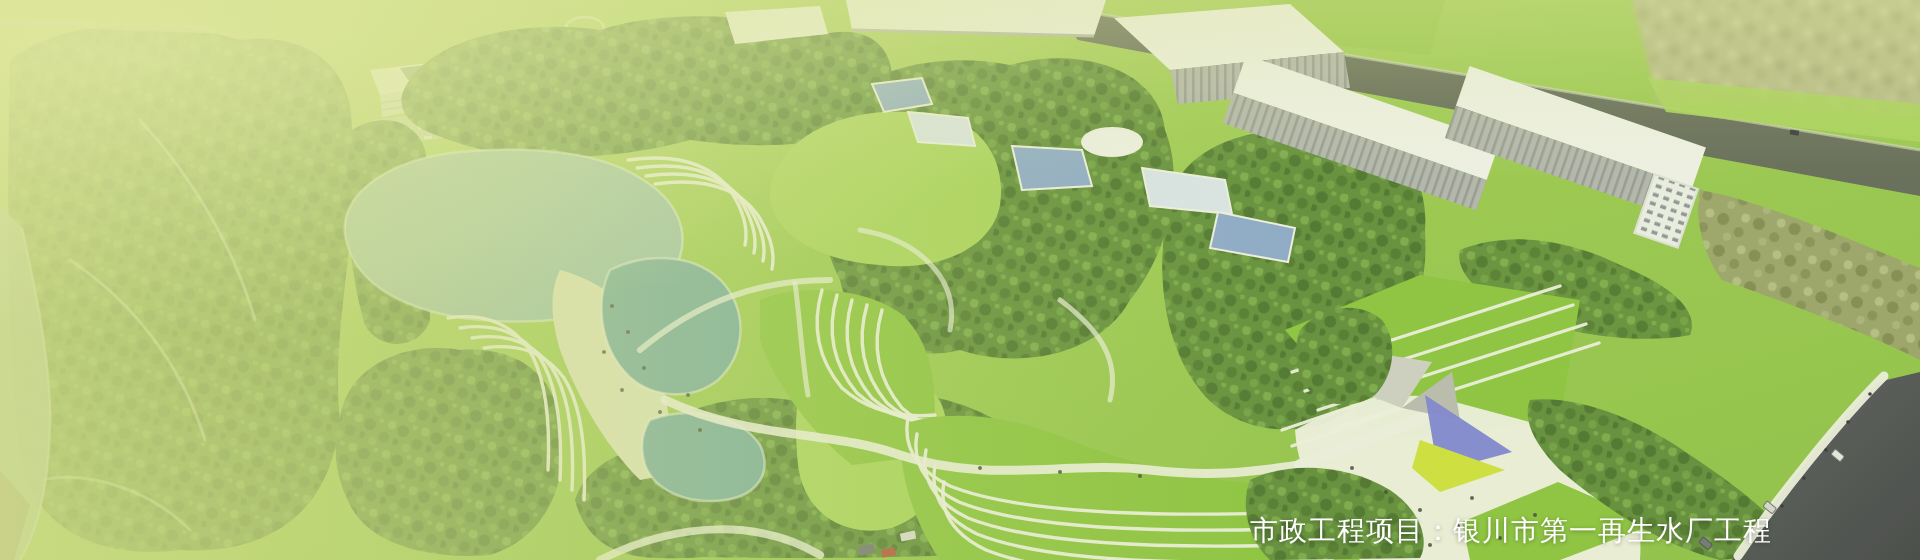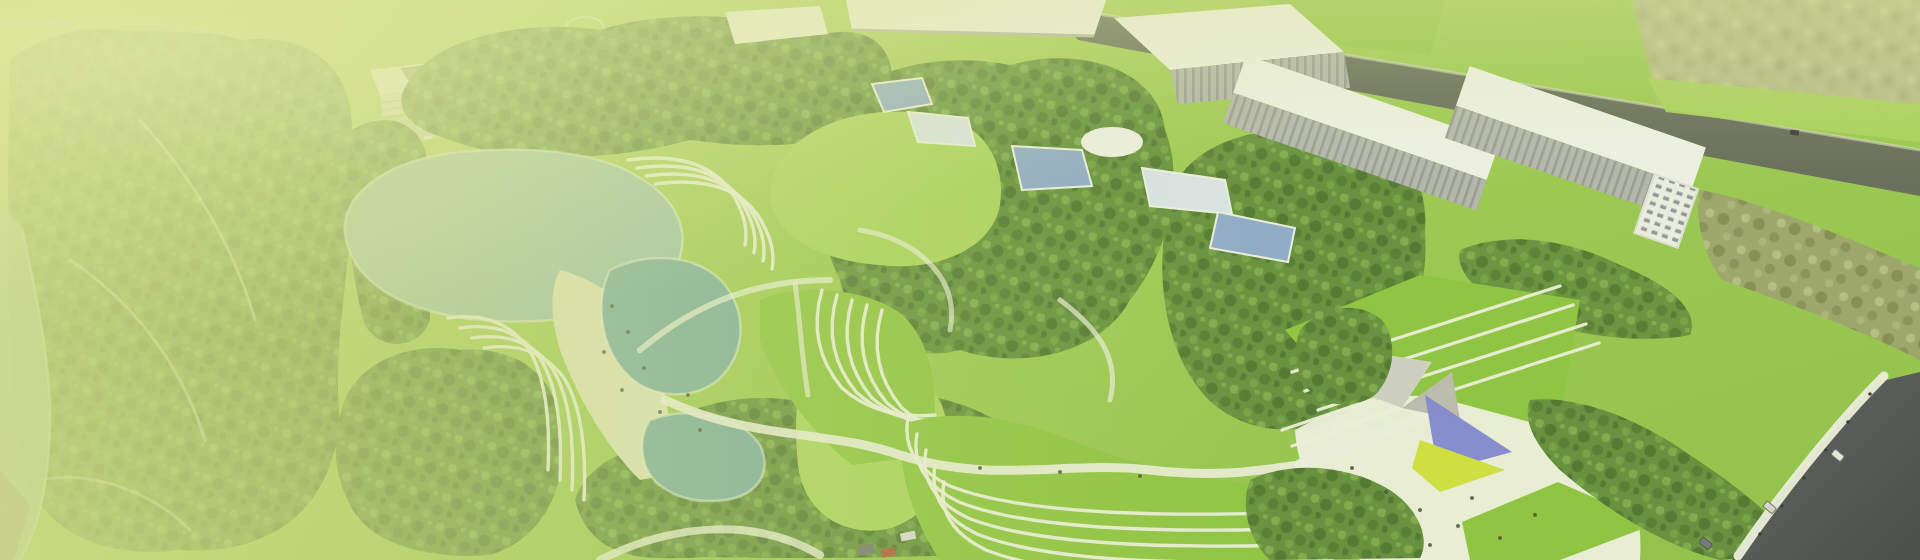--- a/index.html
+++ b/index.html
@@ -305,13 +305,14 @@
   </g>
 
   <g>
     <rect width="1920" height="560" fill="url(#gWashX)"></rect>
     <rect width="1920" height="560" fill="url(#gWashY)"></rect>
     <rect width="1920" height="560" fill="url(#gCorner)"></rect>
     <rect width="1920" height="560" fill="#c2d372" opacity=".1"></rect>
   </g>
 </svg>
 
+<div class="caption">市政工程项目：银川市第一再生水厂工程</div>
 </div>
 
 </body></html>

